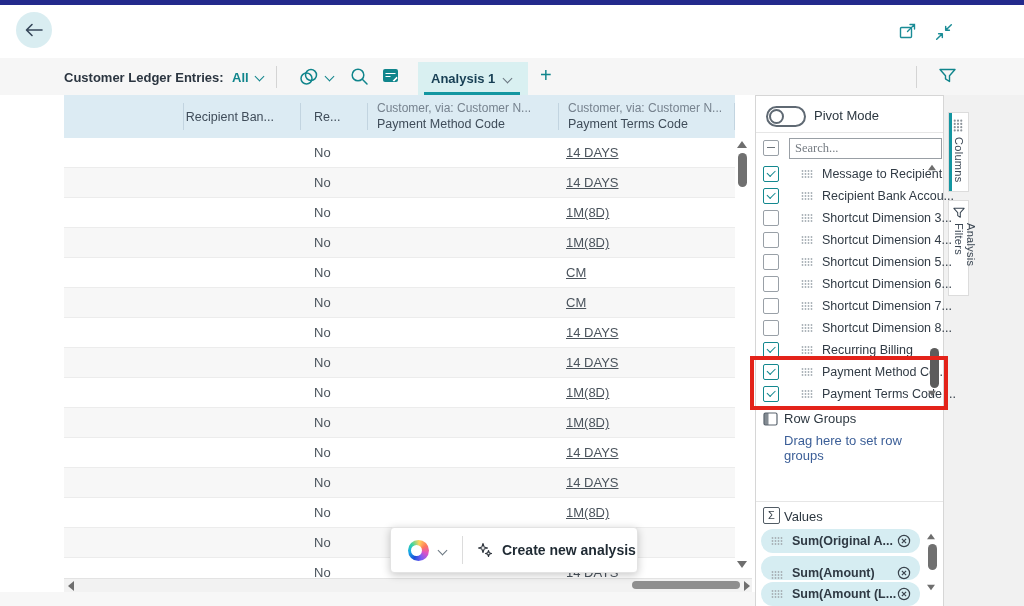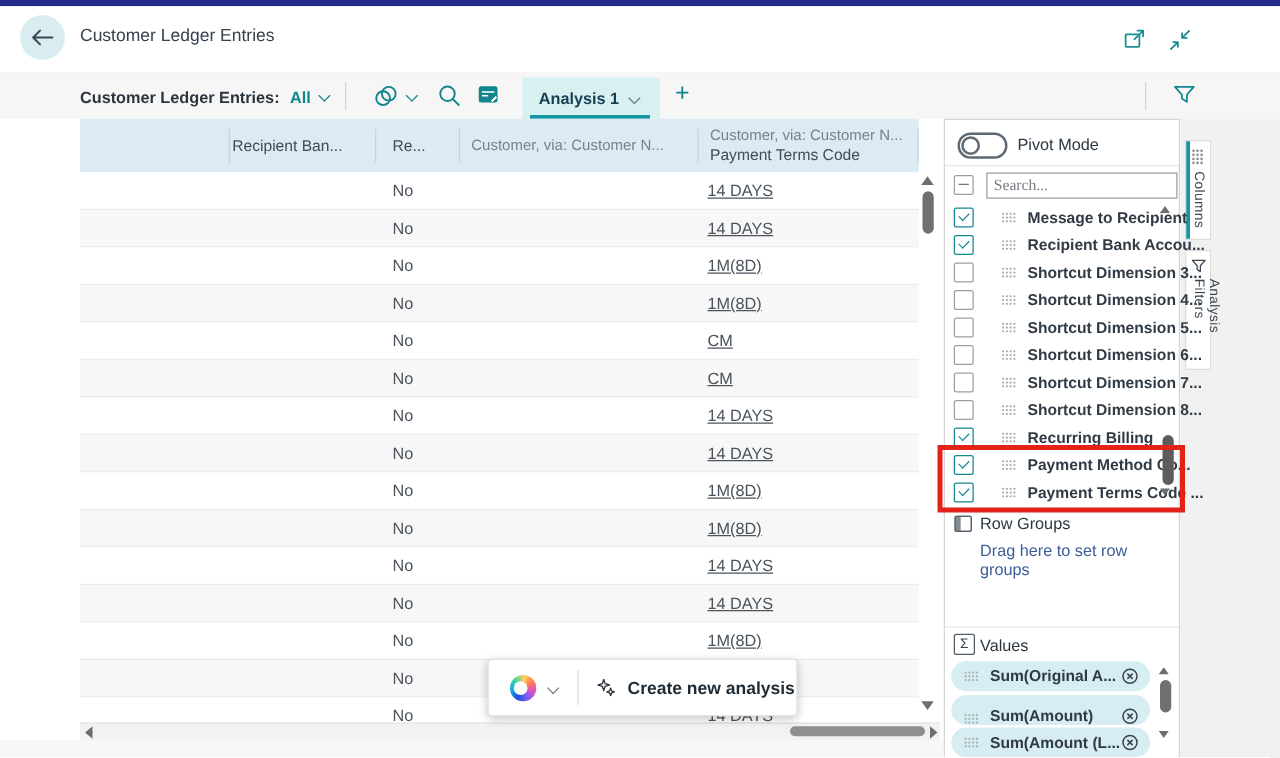--- a/index.html
+++ b/index.html
@@ -74,21 +74,21 @@
   .pdiv{left:0;width:187px;height:1px;background:#e6e6e6;}
   .cb{width:14px;height:14px;border:1px solid #99a0a7;border-radius:2px;background:#fff;position:relative;display:inline-block;cursor:pointer;flex:none;}
   .cb.checked{border-color:#13888f;}
   .cb.checked:after{content:'';position:absolute;left:2.5px;top:3px;width:7px;height:3.5px;border-left:1.6px solid #13888f;border-bottom:1.6px solid #13888f;transform:rotate(-45deg);}
   .cb.ind:after{content:'';position:absolute;left:2.5px;top:5.5px;width:8px;border-top:1.6px solid #6d747b;}
   .search-box{left:33px;top:42px;width:141px;height:19px;border:1px solid #999fa5;font-family:Liberation Serif, serif;font-size:12.5px;padding:0 5px;color:#3a444e;}
   .search-box::placeholder{color:#767c83;}
   .field-list{left:0;top:67px;width:187px;}
   .field-row{display:flex;align-items:center;height:22px;padding-left:7px;cursor:grab;}
   .field-row .grip{margin-left:22px;display:flex;}
-  .field-row .flabel{margin-left:9px;font-size:12.5px;color:#313b45;white-space:nowrap;font-weight:bold;}
+  .field-row .flabel{margin-left:9px;font-size:12.5px;color:#313b45;white-space:nowrap;}
   .highlight-box{left:-6px;top:260px;width:190px;height:46px;border:4px solid var(--highlight-red,#e3231a);z-index:6;}
   .rg-icon{left:7px;top:316px;}
   .rg-title{left:28px;top:315px;font-size:13px;color:#2c3740;}
   .rg-hint{left:28px;top:337px;font-size:13px;color:var(--link-blue,#3b5e97);}
   .sigma-box{left:7px;top:411px;width:15px;height:15px;border:1px solid #515b64;border-radius:2px;font-size:11px;color:#39434c;text-align:center;line-height:15px;}
   .values-title{left:28px;top:413px;font-size:13px;color:#2c3740;}
   .pill{left:5px;width:159px;height:24px;border-radius:12px;background:var(--pill-bg,#d6edf2);display:flex;align-items:center;cursor:grab;font-weight:bold;}
   .pill .grip{margin-left:10px;display:flex;}
   .pill .plabel{margin-left:9px;font-size:12.5px;color:#2f3a44;white-space:nowrap;flex:1;}
   .pill .rm{margin-right:9px;cursor:pointer;display:flex;}
@@ -108,21 +108,20 @@
 <div class="stage">
 
   <div class="abs topstripe"></div>
 
   <div class="abs header">
     <div class="abs back-btn">
       <svg width="18" height="14" viewBox="0 0 18 14">
           <path d="M17 7 H2 M7 1.5 L1.5 7 L7 12.5" fill="none" stroke="#36475a" stroke-width="1.6" stroke-linecap="round" stroke-linejoin="round"></path>
         </svg>
     </div>
-    <div class="abs page-title">Customer Ledger Entries</div>
     <svg class="abs hdr-ico" style="left:898px" width="20" height="18" viewBox="0 0 20 18">
         <rect x="2.5" y="4.5" width="11" height="10" rx="1" fill="none" stroke="#1a8c96" stroke-width="1.4"></rect>
         <path d="M9.5 8.5 L16.5 1.5 M12 1.5 H16.5 V6" fill="none" stroke="#1a8c96" stroke-width="1.4" stroke-linecap="round"></path>
       </svg>
     <svg class="abs hdr-ico" style="left:934px" width="18" height="18" viewBox="0 0 16 16">
         <path d="M14.5 1.5 L9.5 6.5 M9.5 3.2 V6.5 H12.8 M1.5 14.5 L6.5 9.5 M6.5 12.8 V9.5 H3.2" fill="none" stroke="#1a8c96" stroke-width="1.3" stroke-linecap="round" stroke-linejoin="round"></path>
       </svg>
   </div>
 
   <div class="abs toolbar">
@@ -164,20 +163,21 @@
         <span class="sep"></span>
         <span>Recipient Ban...</span>
       </div>
     <div class="hc hc2">
         <span class="sep"></span>
         <span>Re...</span>
       </div>
     <div class="hc hc3 two">
         <span class="sep"></span>
         <span class="l1">Customer, via: Customer N...</span>
+        <span class="l2">Payment Method Code</span>
       </div>
     <div class="hc hc4 two">
         <span class="sep"></span>
         <span class="l1">Customer, via: Customer N...</span>
         <span class="l2">Payment Terms Code</span>
         <span class="sep" style="left:auto;right:0"></span>
       </div>
   </div>
 
   <div class="abs grid-rows">

